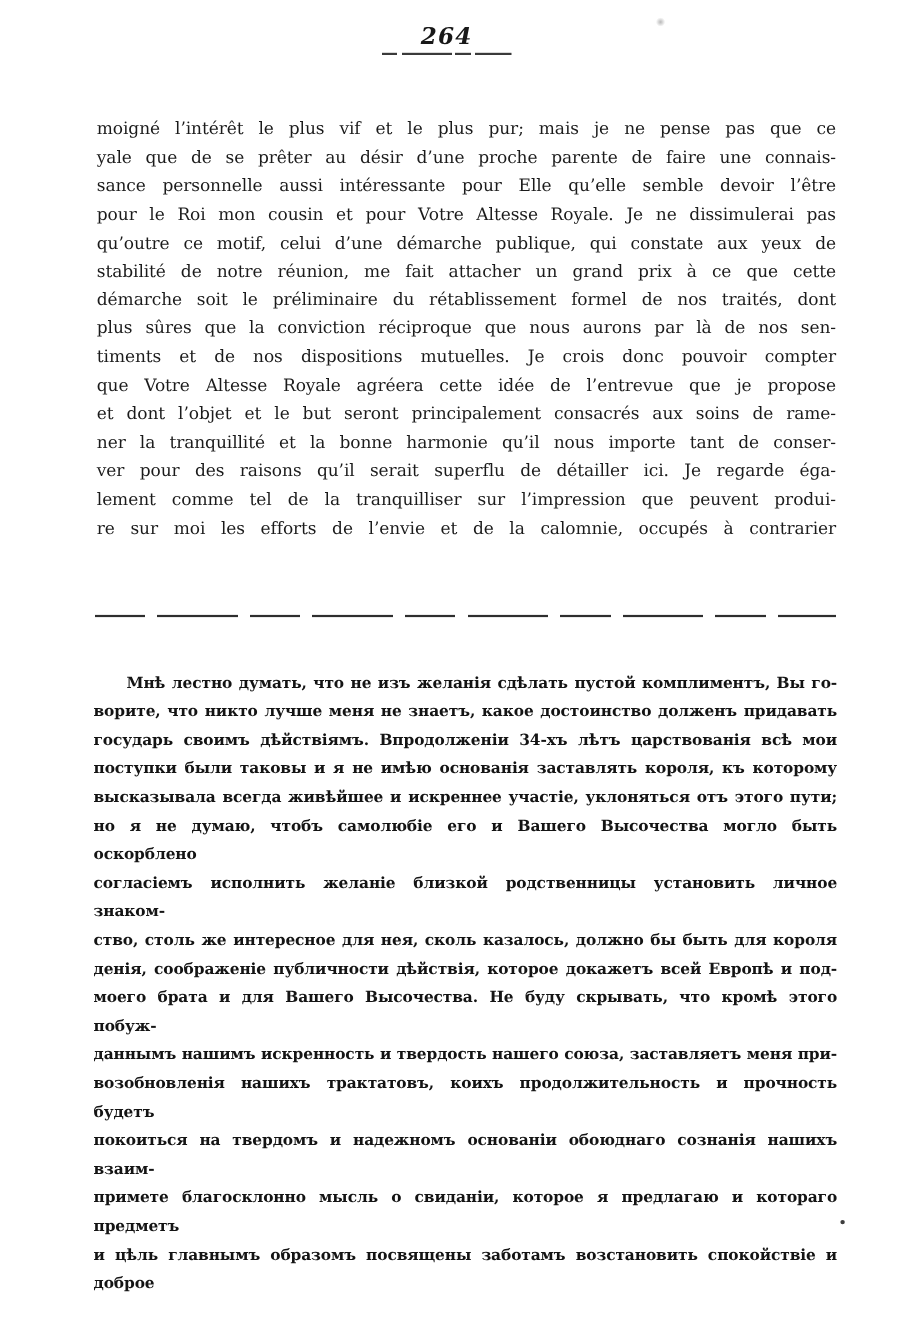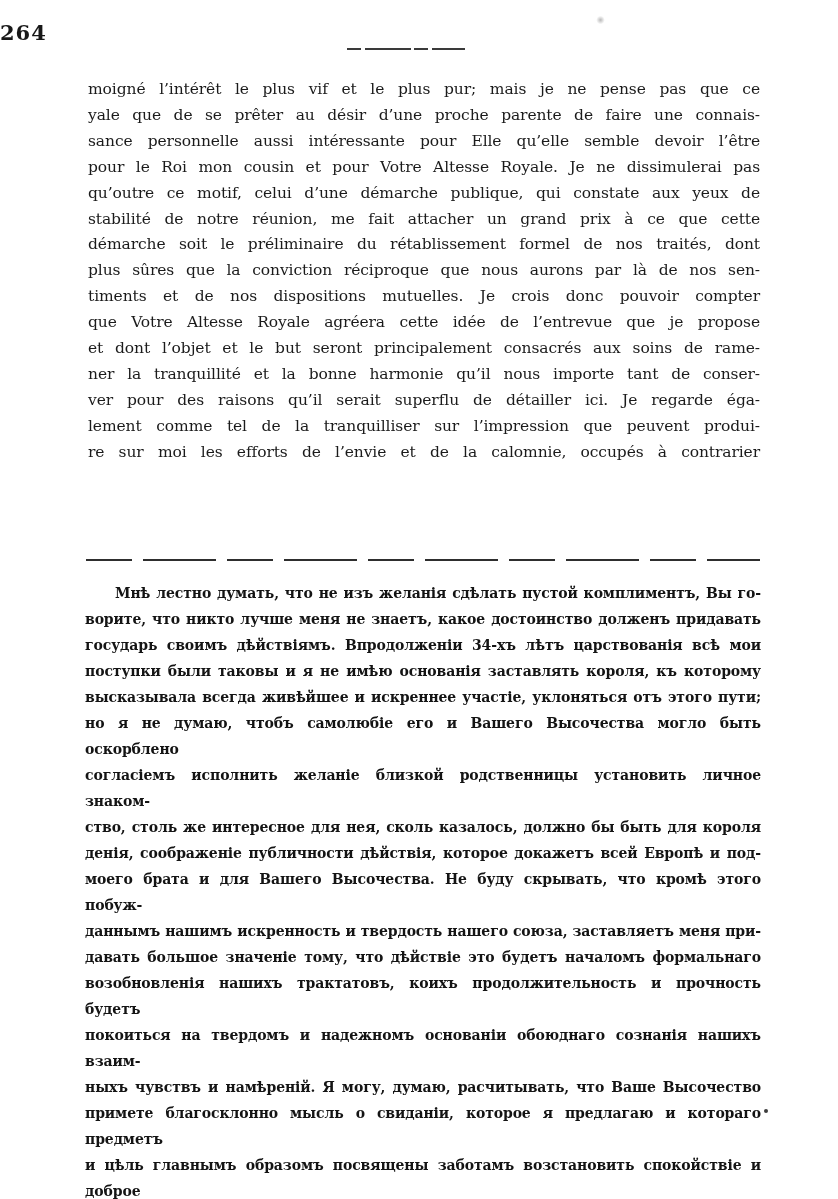--- a/index.html
+++ b/index.html
@@ -15,38 +15,40 @@
     font-family: "DejaVu Serif", serif;
     color: #1c1c1c;
   }
 
   
   .page-number {
     position: absolute;
     top: 20px;
     left: 0;
     width: 812px;
-    text-align: left;
+    text-align: center;
     font-size: 21px;
     font-weight: bold;
     letter-spacing: 1px;
     color: #181818;
+    font-style: italic;
   }
   .page-number-rule {
     position: absolute;
     top: 48px;
     left: 347px;
     width: 118px;
     height: 2px;
     background: repeating-linear-gradient(90deg, #3a3a3a 0 14px, rgba(0,0,0,0) 14px 18px, #3a3a3a 18px 64px, rgba(0,0,0,0) 64px 67px);
   }
 
   
   .text-block {
     position: absolute;
+    margin-top: 28px;
   }
   .text-block .line {
     text-align: justify;
     text-align-last: justify;
     text-justify: inter-word;
     white-space: normal;
   }
 
   .french {
     left: 88px;
@@ -134,21 +136,19 @@
     <div class="line">ворите, что никто лучше меня не знаетъ, какое достоинство долженъ придавать</div>
     <div class="line">государь своимъ дѣйствіямъ. Впродолженіи 34-хъ лѣтъ царствованія всѣ мои</div>
     <div class="line">поступки были таковы и я не имѣю основанія заставлять короля, къ которому</div>
     <div class="line">высказывала всегда живѣйшее и искреннее участіе, уклоняться отъ этого пути;</div>
     <div class="line">но я не думаю, чтобъ самолюбіе его и Вашего Высочества могло быть оскорблено</div>
     <div class="line">согласіемъ исполнить желаніе близкой родственницы установить личное знаком-</div>
     <div class="line">ство, столь же интересное для нея, сколь казалось, должно бы быть для короля</div>
     <div class="line">денія, соображеніе публичности дѣйствія, которое докажетъ всей Европѣ и под-</div>
     <div class="line">моего брата и для Вашего Высочества. Не буду скрывать, что кромѣ этого побуж-</div>
     <div class="line">даннымъ нашимъ искренность и твердость нашего союза, заставляетъ меня при-</div>
-    <div class="line">давать большое значеніе тому, что дѣйствіе это будетъ началомъ формальнаго</div>
     <div class="line">возобновленія нашихъ трактатовъ, коихъ продолжительность и прочность будетъ</div>
     <div class="line">покоиться на твердомъ и надежномъ основаніи обоюднаго сознанія нашихъ взаим-</div>
-    <div class="line">ныхъ чувствъ и намѣреній. Я могу, думаю, расчитывать, что Ваше Высочество</div>
     <div class="line">примете благосклонно мысль о свиданіи, которое я предлагаю и котораго предметъ</div>
     <div class="line">и цѣль главнымъ образомъ посвящены заботамъ возстановить спокойствіе и доброе</div>
   </div>
 
 <div class="speck-bottom"></div>
 
 </body></html>

